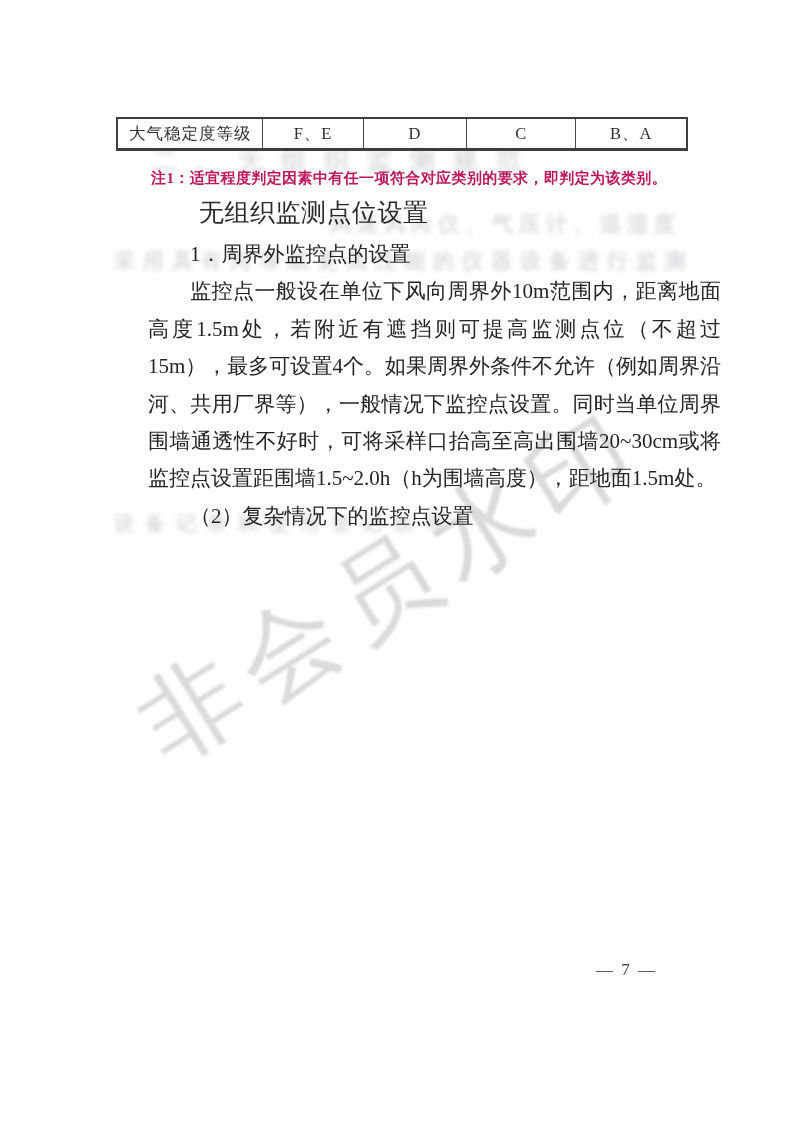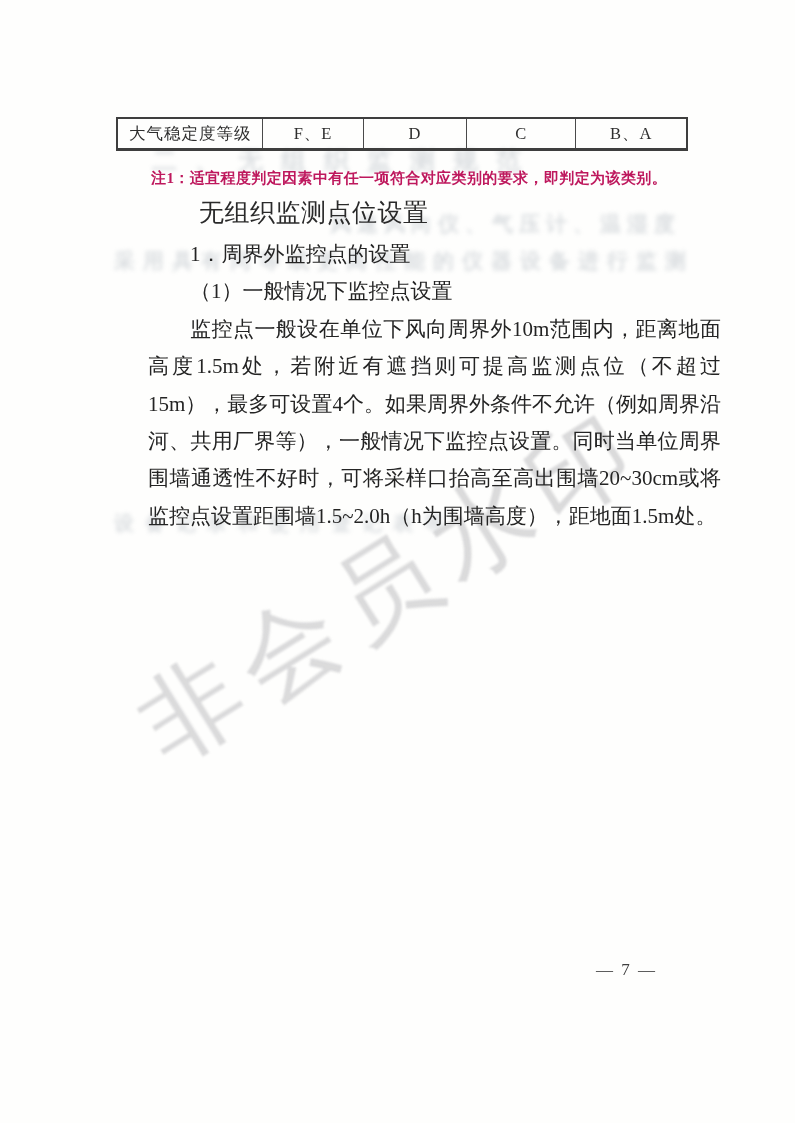--- a/index.html
+++ b/index.html
@@ -86,19 +86,19 @@
     <div class="stab-cell c3">C</div>
     <div class="stab-cell c4">B、A</div>
   </div>
 
   <div class="note-line">注1：适宜程度判定因素中有任一项符合对应类别的要求，即判定为该类别。</div>
 
   <div class="section-heading">无组织监测点位设置</div>
 
   <div class="body-text">
     <p class="sub">1．周界外监控点的设置</p>
-    <p class="sub">（1）一般情况下监控点设置</p>
     <p>监控点一般设在单位下风向周界外10m范围内，距离地面高度1.5m处，若附近有遮挡则可提高监测点位（不超过15m），最多可设置4个。如果周界外条件不允许（例如周界沿河、共用厂界等），一般情况下监控点设置。同时当单位周界围墙通透性不好时，可将采样口抬高至高出围墙20~30cm或将监控点设置距围墙1.5~2.0h（h为围墙高度），距地面1.5m处。</p>
+    <p class="sub">（2）复杂情况下的监控点设置</p>
   </div>
 
   <div class="page-number">— 7 —</div>
 
 </div>
 
 </body></html>

